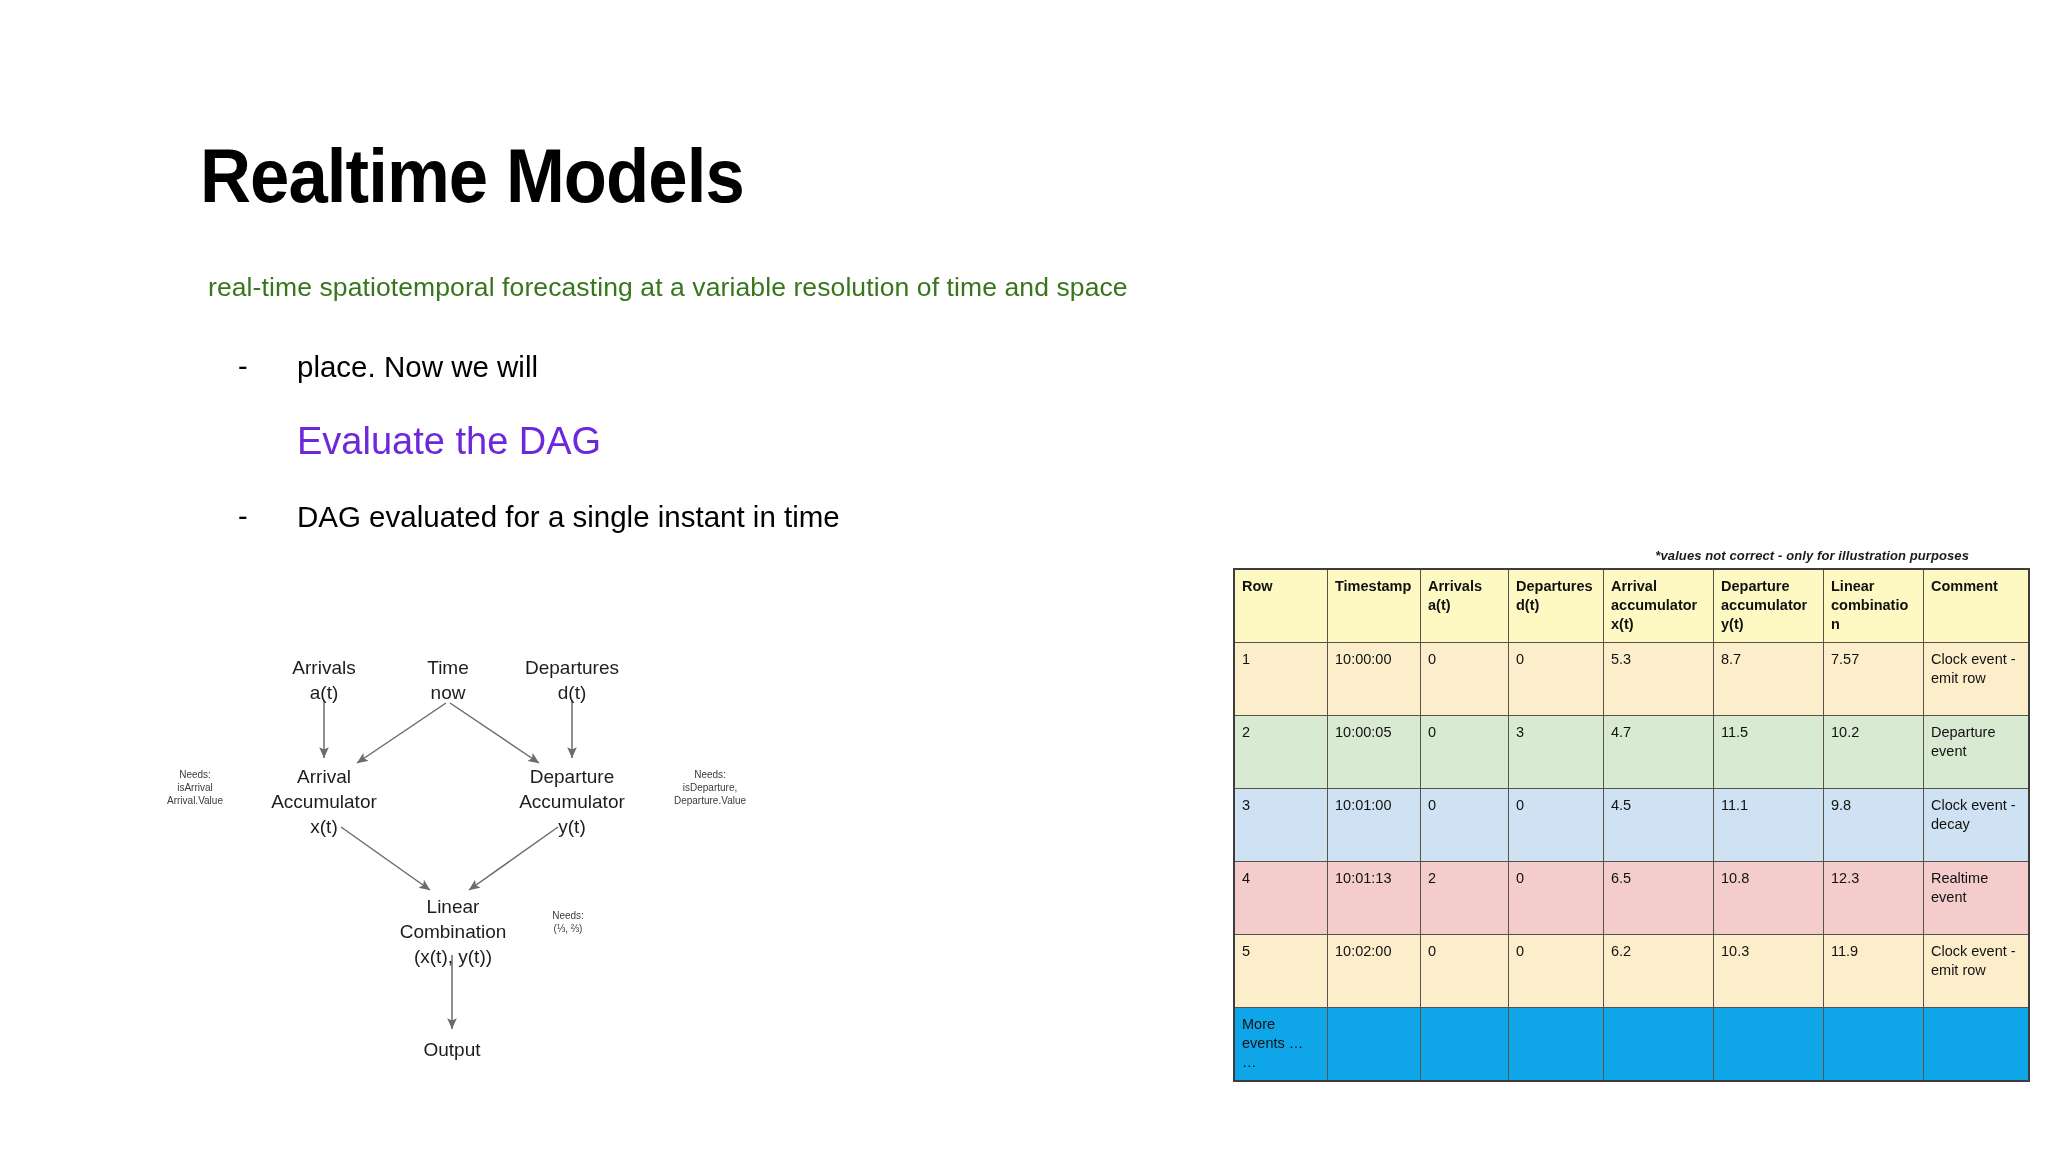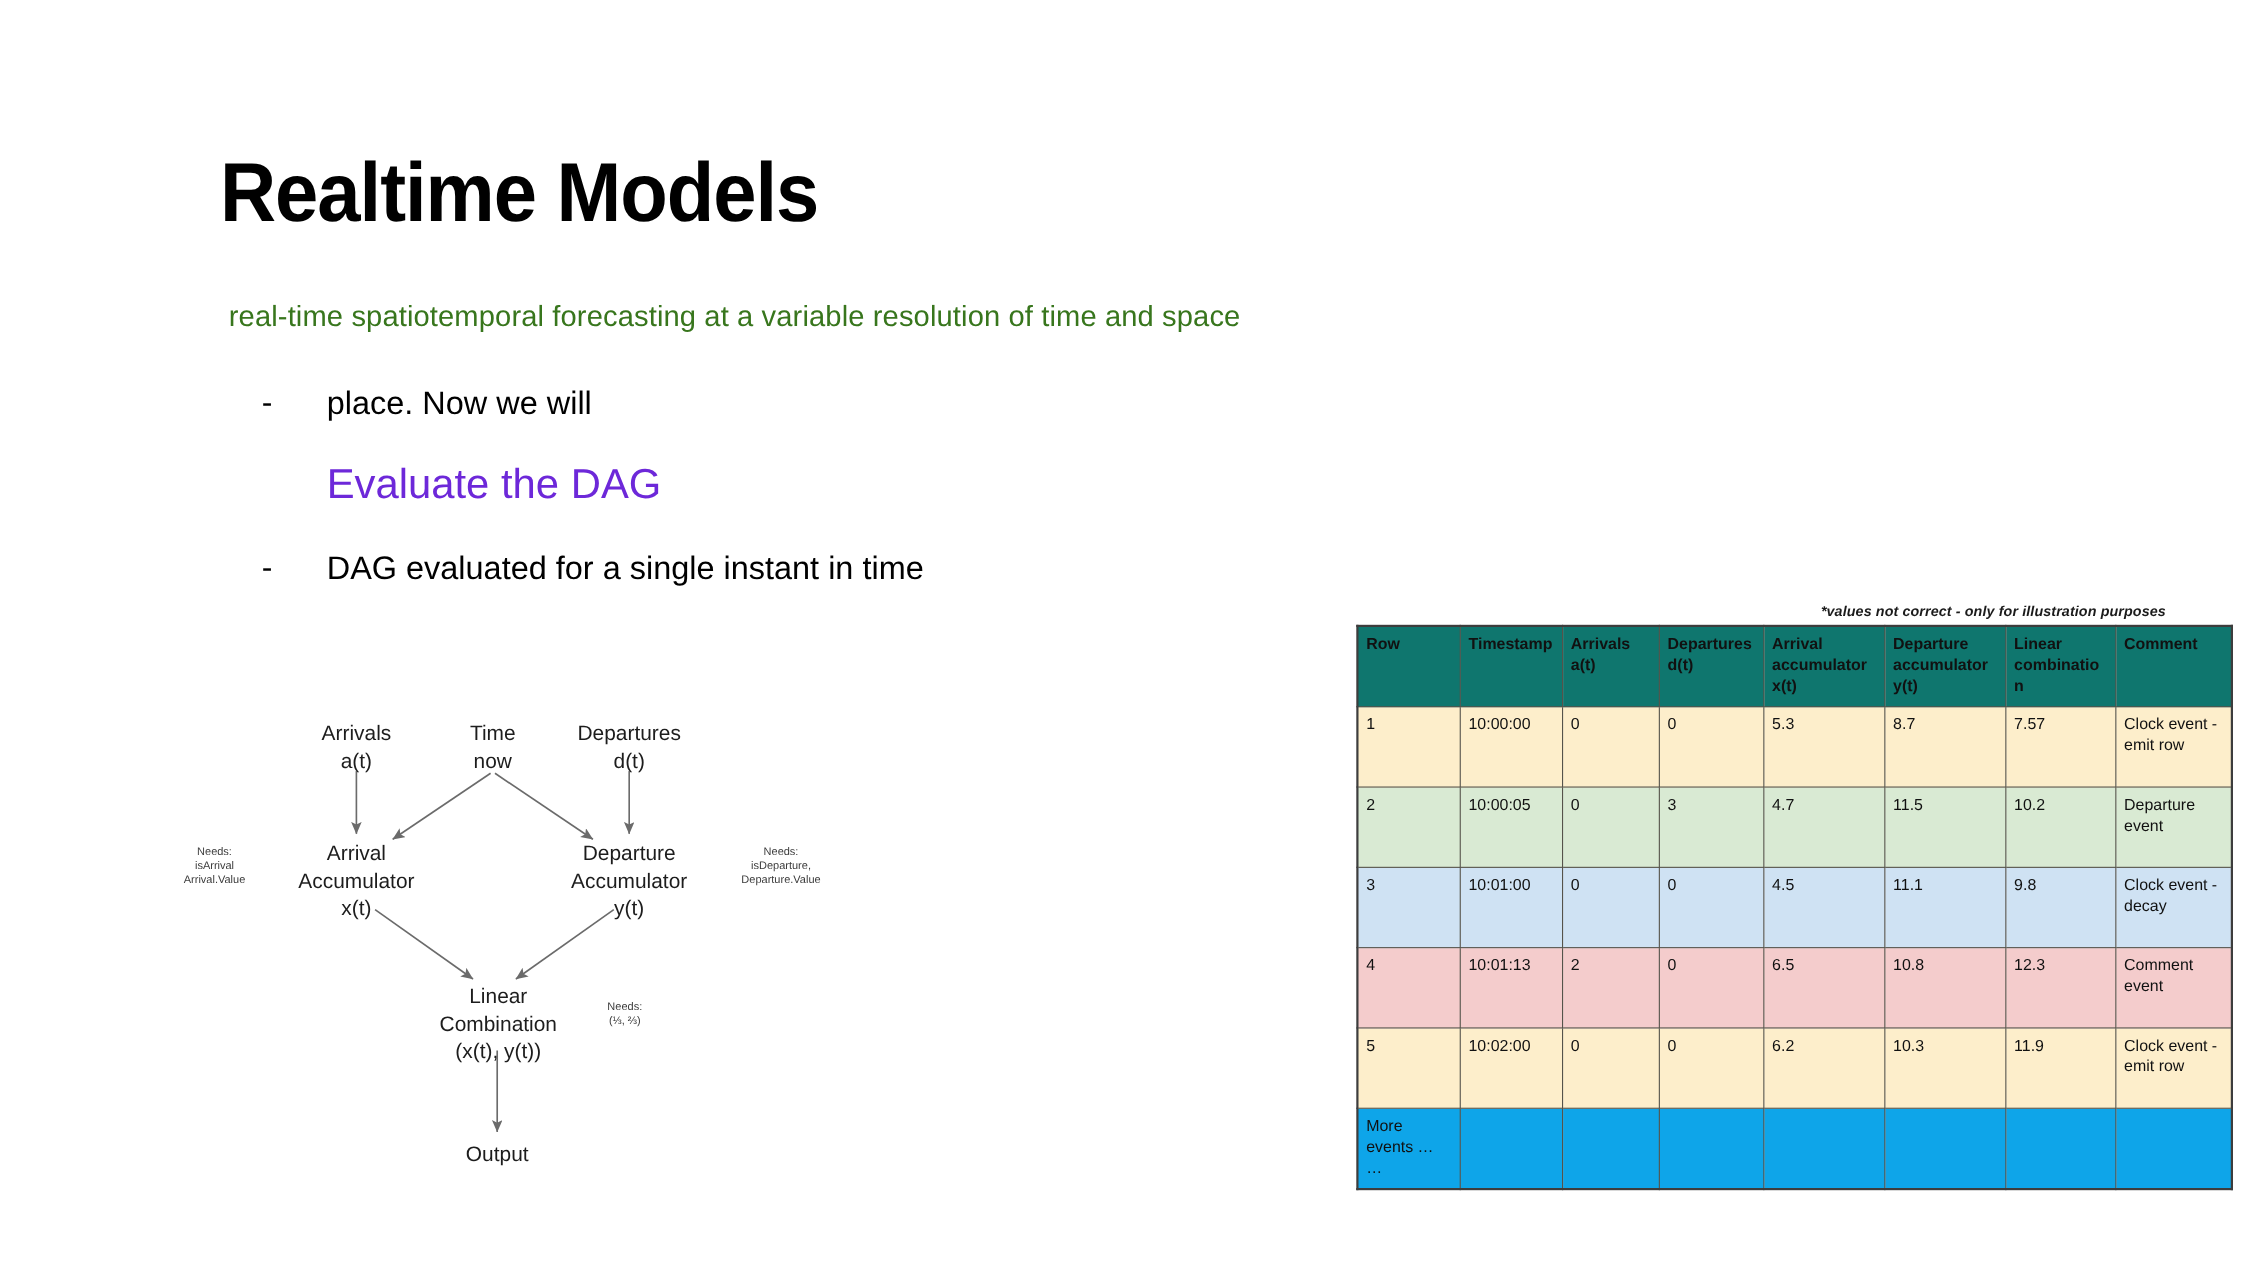--- a/index.html
+++ b/index.html
@@ -55,21 +55,21 @@
     border:2px solid #3d3d3d;
   }
   #event-table th,#event-table td{
     border:1.5px solid #55534a;
     vertical-align:top;
     padding:7px 7px 7px 7px;
     font-size:14.5px;line-height:1.32;
     color:#111;text-align:left;
     word-wrap:break-word;
   }
-  #event-table th{font-weight:700;height:58px;background:#0f766e;}
+  #event-table th{font-weight:700;height:58px;background:#fef9c3;}
   #event-table td{height:58px;font-weight:400;}
   .c-row{width:78px;}
   .c-ts{width:78px;}
   .c-arr{width:73px;}
   .c-dep{width:80px;}
   .c-xacc{width:95px;}
   .c-yacc{width:95px;}
   .c-lin{width:85px;}
   .c-com{width:90px;}
   tr.r-yellow td{background:#fdeecb;}
@@ -252,21 +252,21 @@
           <td>Clock event - decay</td>
         </tr>
         <tr class="r-pink">
           <td>4</td>
           <td>10:01:13</td>
           <td>2</td>
           <td>0</td>
           <td>6.5</td>
           <td>10.8</td>
           <td>12.3</td>
-          <td>Comment event</td>
+          <td>Realtime event</td>
         </tr>
         <tr class="r-yellow">
           <td>5</td>
           <td>10:02:00</td>
           <td>0</td>
           <td>0</td>
           <td>6.2</td>
           <td>10.3</td>
           <td>11.9</td>
           <td>Clock event - emit row</td>

